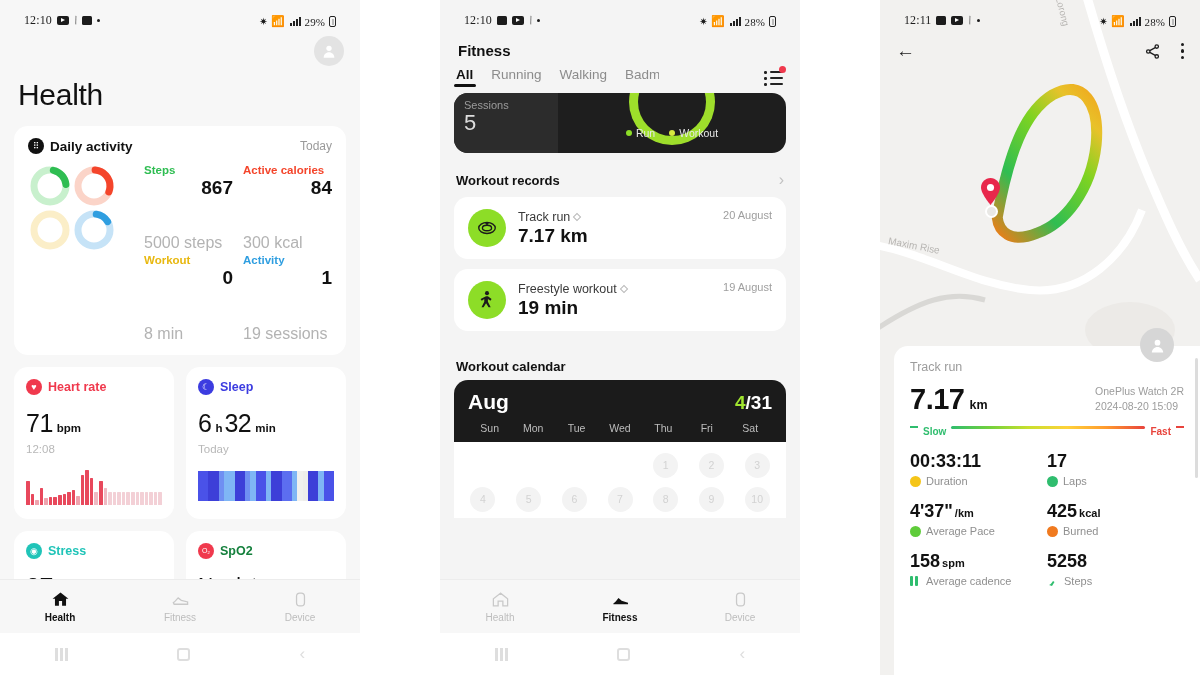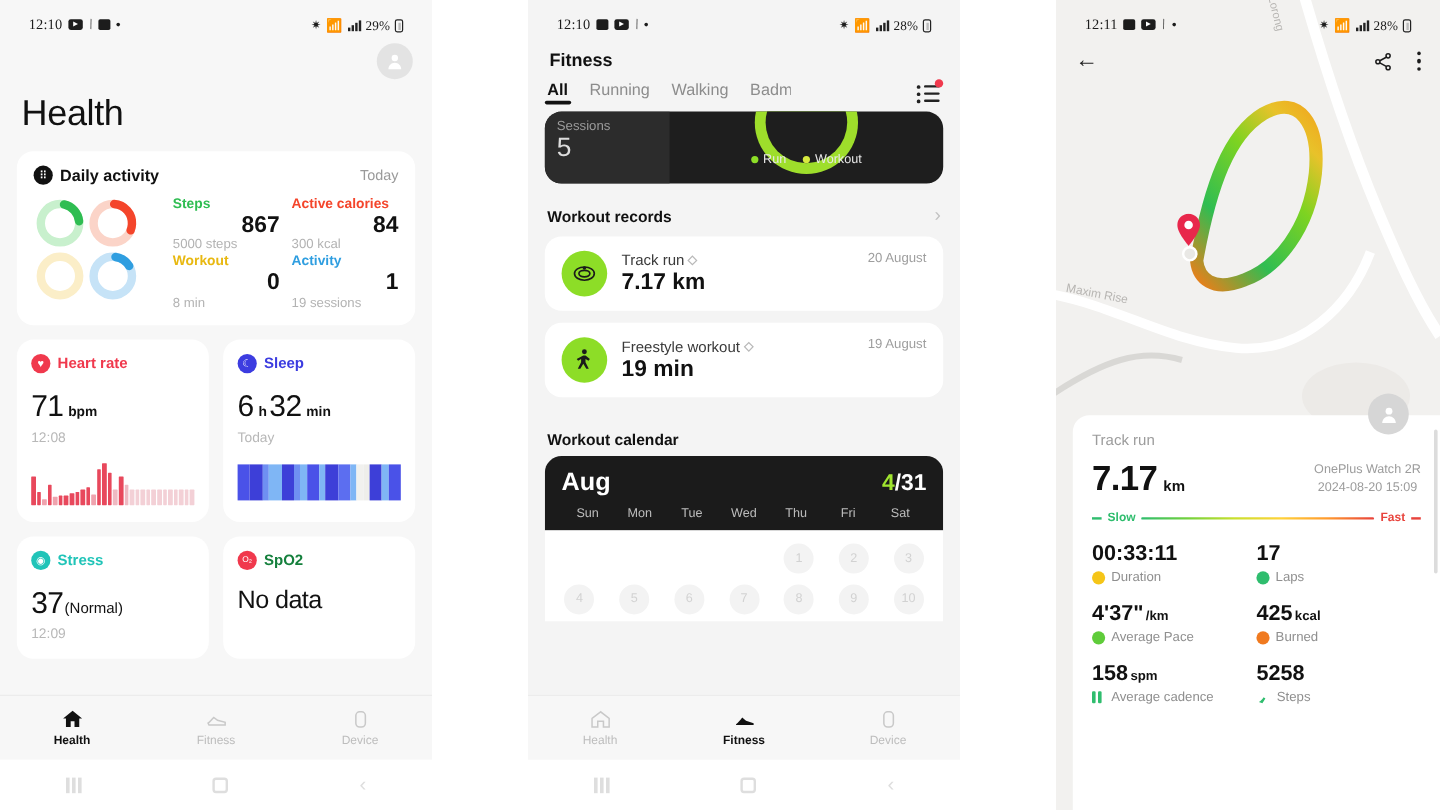--- a/index.html
+++ b/index.html
@@ -52,21 +52,21 @@
   .ico-circ { width:16px;height:16px;border-radius:50%;display:inline-flex;align-items:center;justify-content:center;font-size:9px;color:#fff;}
 
   .activity-body { display:flex; gap:12px; margin-top:10px; }
   .rings { position:relative; width:104px; height:88px; flex:none; }
   .ring { position:absolute; width:44px; height:44px; }
   .ring.r1{left:0;top:0}.ring.r2{left:44px;top:0}
   .ring.r3{left:0;top:44px}.ring.r4{left:44px;top:44px}
   .metrics { flex:1; display:grid; grid-template-columns:1fr 1fr; grid-template-rows:1fr 1fr; gap:2px 10px; }
   .mlabel { font-size:11.5px; font-weight:700; line-height:1.1; }
   .mval { font-size:19px; font-weight:700; line-height:1.15; color:#111;text-align:right; }
-  .msub { font-size:11px; color:#b3b3b3; }
+  .msub { font-size:16px; color:#b3b3b3;margin-top:36px; }
 
   .duo { display:flex; gap:12px; margin:0 14px 12px; }
   .duo .card { margin:0; flex:1; padding:12px 12px 14px; }
   .small-title { font-size:12.5px; font-weight:700; margin-left:6px; }
   .big-row { display:flex; align-items:baseline; margin-top:14px; }
   .big-num { font-size:25px; font-weight:400; color:#111; letter-spacing:-.5px;}
   .big-unit { font-size:11.5px; font-weight:700; margin-left:4px; color:#111;}
   .big-paren { font-size:12.5px; color:#111; margin-left:1px;}
   .time-sub { font-size:11.5px; color:#b8b8b8; margin-top:5px; }
   .spark { height:38px; margin-top:12px; display:flex; align-items:flex-end; gap:1px; }
@@ -156,22 +156,22 @@
 
   .sheet { position:absolute; left:14px; right:0px; bottom:0; top:346px;
            background:#fff; border-radius:14px 0 0 0; padding:14px 16px 0; }
   .sheet-avatar { position:absolute; right:26px; top:-18px; width:34px;height:34px;border-radius:50%;
                   background:#d6d6d6; display:flex;align-items:center;justify-content:center;}
   .sheet-avatar svg{width:17px;height:17px;fill:#fff;}
   .sh-title { font-size:12.5px; color:#9c9c9c; }
   .sh-row { display:flex; align-items:flex-end; margin-top:10px; }
   .sh-dist { font-size:29px; font-weight:700; letter-spacing:-.5px; line-height:1;text-align:center;}
   .sh-unit { font-size:12.5px; font-weight:700; margin-left:5px; position:relative; top:-2px;}
-  .sh-meta { margin-left:auto; text-align:center; font-size:10.5px; color:#9c9c9c; line-height:1.45;}
-  .gradbar { display:flex; align-items:center; margin-top:12px; gap:5px; }
+  .sh-meta { margin-left:auto; text-align:left; font-size:10.5px; color:#9c9c9c; line-height:1.45;}
+  .gradbar { display:flex; margin-top:12px; gap:5px; }
   .gradbar .lbl { font-size:10px; font-weight:700; white-space:nowrap;}
   .gradbar .lbl.slow { color:#2fbd6e; }
   .gradbar .lbl.fast { color:#e8433c; }
   .gradbar .dash { width:8px; height:2px; display:block; }
   .gradbar .line { flex:1; height:2.5px; border-radius:2px;
      background:linear-gradient(90deg,#2fbd6e,#73d13d,#c9e02e,#ffd23a,#ff9a2e,#e8433c); }
   .stats { margin-top:14px; display:grid; grid-template-columns:1fr 1fr; row-gap:14px; }
   .stat-v { font-size:18px; font-weight:700; }
   .stat-v small { font-size:11px; font-weight:700; margin-left:2px;}
   .stat-l { font-size:11px; color:#8f8f8f; display:flex; align-items:center; gap:5px; margin-top:3px;}

